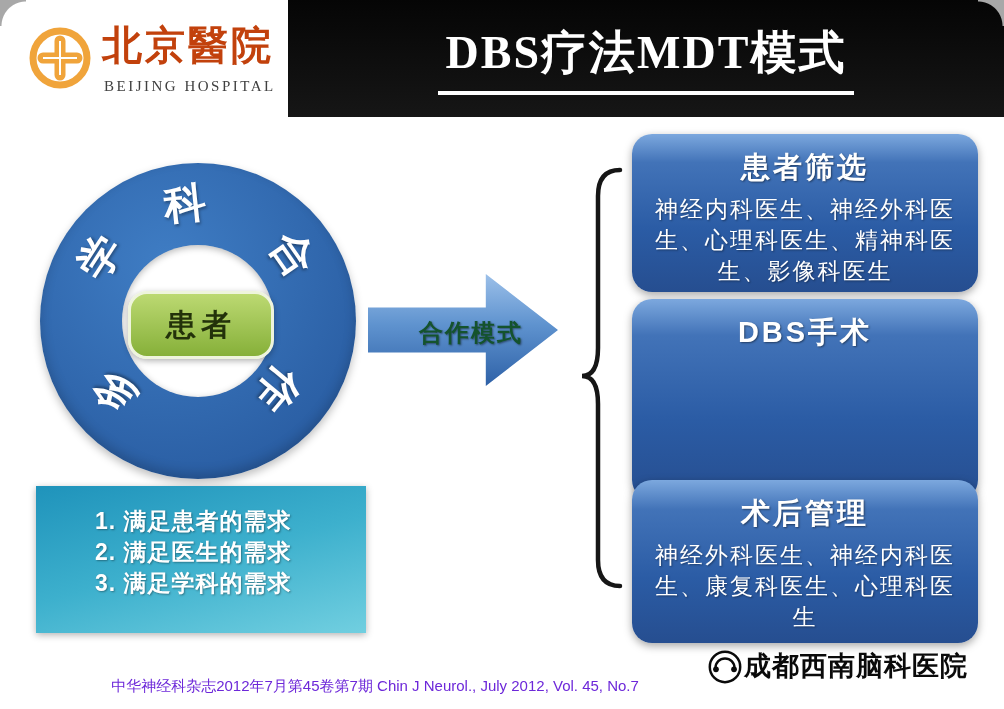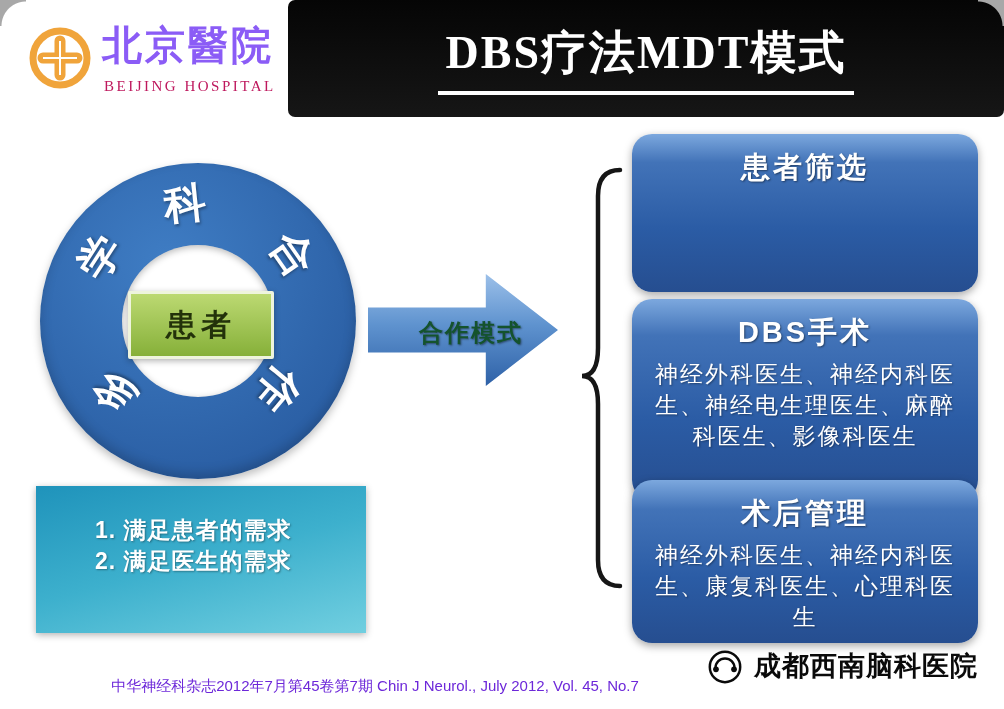--- a/index.html
+++ b/index.html
@@ -9,49 +9,49 @@
   }
   
   .corner-tl { position:absolute; left:0; top:0; width:26px; height:26px;
     background:radial-gradient(circle at 26px 26px, transparent 24px, #a8a8a8 25px); z-index:9; }
   .corner-tr { position:absolute; right:0; top:0; width:26px; height:26px;
     background:radial-gradient(circle at 0 26px, transparent 24px, #a8a8a8 25px); z-index:9; }
 
   
   .header-dark { position:absolute; left:288px; top:0; width:716px; height:117px;
     background:linear-gradient(180deg,#050505,#161616);
-    display:flex; align-items:center; justify-content:center;border-radius:7px; }
+    display:flex; align-items:center; justify-content:center; }
   .slide-title { color:#fff; font-family:"Liberation Serif","DejaVu Serif",serif;
     font-weight:bold; font-size:46px; letter-spacing:2px;
     border-bottom:4px solid #fff; padding:0 8px 7px; }
   .logo { position:absolute; left:24px; top:16px; width:264px; height:96px; background:#fff; }
   .logo-icon { position:absolute; left:4px; top:10px; width:64px; height:64px; }
   .logo-cn { position:absolute; left:78px; top:2px; white-space:nowrap;
     font-family:"Liberation Serif","DejaVu Serif",serif; font-weight:bold;
-    font-size:40px; color:#8b5cf6; letter-spacing:3px; }
+    font-size:40px; color:#c2410c; letter-spacing:3px; }
   .logo-en { position:absolute; left:80px; top:62px; font-family:"Liberation Serif","DejaVu Serif",serif;
-    font-size:15px; color:#be185d; letter-spacing:2.5px;text-align:center; }
+    font-size:15px; color:#404040; letter-spacing:2.5px;text-align:center; }
 
   
   .donut { position:absolute; left:40px; top:163px; width:316px; height:316px; border-radius:50%;
     background:radial-gradient(circle at 40% 32%, #3f7dc4, #24559a);
     box-shadow:0 4px 9px rgba(0,0,0,.25), inset 0 -5px 12px rgba(0,0,0,.18); }
   .donut-hole { position:absolute; left:50%; top:50%; width:152px; height:152px;
     transform:translate(-50%,-50%); border-radius:50%; background:#fff;
     box-shadow:inset 0 2px 7px rgba(0,0,0,.28); }
   .ring-char { position:absolute; color:#fff; font-size:42px; font-weight:bold;
     text-shadow:1px 2px 3px rgba(0,0,0,.35); }
   .rc0 { left:74px;  top:227px; transform:translate(-50%,-50%) rotate(-125deg); }
   .rc1 { left:60px;  top:94px;  transform:translate(-50%,-50%) rotate(-57deg); }
   .rc2 { left:145px; top:41px;  transform:translate(-50%,-50%) rotate(-6deg); }
   .rc3 { left:253px; top:91px;  transform:translate(-50%,-50%) rotate(55deg); }
   .rc4 { left:238px; top:226px; transform:translate(-50%,-50%) rotate(130deg); }
 
   .center-box { position:absolute; left:128px; top:291px; width:140px; height:62px;
-    border-radius:2px; background:linear-gradient(180deg,#bcd972,#86b039);
+    border-radius:19px; background:linear-gradient(180deg,#bcd972,#86b039);
     border:3px solid #eef4dd; box-shadow:0 2px 6px rgba(0,0,0,.3);
     display:flex; align-items:center; justify-content:center;
     font-size:30px; font-weight:bold; color:#23320a; letter-spacing:5px; }
 
   
   .arrow { position:absolute; left:368px; top:274px; width:190px; height:112px;
     background:linear-gradient(180deg,#9cc0e9 0%,#5f93cf 45%,#2e61a7 100%);
     -webkit-clip-path:polygon(0 30%,62% 30%,62% 0,100% 50%,62% 100%,62% 70%,0 70%);
     clip-path:polygon(0 30%,62% 30%,62% 0,100% 50%,62% 100%,62% 70%,0 70%); }
   .arrow-label { position:absolute; left:398px; top:317px; width:146px; text-align:center;
@@ -70,28 +70,28 @@
   .box3 { top:464px; height:163px;margin-top:16px; }
   .mdt-title { font-size:29px; font-weight:bold; margin:4px 0 6px; letter-spacing:3px;
     text-shadow:1px 1px 2px rgba(0,0,0,.45);text-align:center; }
   .mdt-body { font-size:23px; line-height:1.35; letter-spacing:2px;
     text-shadow:1px 1px 2px rgba(0,0,0,.4); }
 
   
   .needs-box { position:absolute; left:36px; top:486px; width:330px; height:147px;
     background:linear-gradient(165deg,#1f93bb 0%,#3db0cd 50%,#71cfe0 100%);
     box-shadow:0 2px 7px rgba(0,0,0,.3); box-sizing:border-box;
-    padding:29px 0 0 59px; color:#fff; font-weight:bold; }
+    padding:20px 0 0 59px; color:#fff; font-weight:bold; }
   .needs-item { font-size:23px; line-height:31px; letter-spacing:1px;
     text-shadow:1px 1px 2px rgba(0,0,0,.35); }
 
   
   .citation { position:absolute; left:55px; top:677px; width:640px; text-align:center;
     font-size:15px; color:#6d28d9; }
-  .watermark { position:absolute; left:706px; top:647px; display:flex; align-items:center; gap:10px; }
+  .watermark { position:absolute; left:706px; top:647px; display:flex; align-items:center; gap:0; }
   .watermark-logo { width:38px; height:38px; }
   .watermark-text { font-size:27px; font-weight:bold; color:#0a0a0a; letter-spacing:1px; white-space:nowrap; }
 </style>
 </head>
 <body>
 
 <div class="slide">
 
   <div class="logo">
     <span class="logo-icon">
@@ -121,33 +121,34 @@
 
   <div class="arrow"></div>
   <div class="arrow-label">合作模式</div>
 
   <svg class="brace" viewBox="0 0 48 424">
     <path d="M 42 4 Q 20 4 20 30 L 20 182 Q 20 210 4 210 Q 20 210 20 238 L 20 394 Q 20 420 42 420" fill="none" stroke="#161616" stroke-width="4.5" stroke-linecap="round"></path>
   </svg>
 
   <div class="mdt-box box1">
     <div class="mdt-title">患者筛选</div>
+    <div class="mdt-body">神经内科医生、神经外科医生、心理科医生、精神科医生、影像科医生</div>
   </div>
   <div class="mdt-box box2">
     <div class="mdt-title">DBS手术</div>
-    <div class="mdt-body">神经外科医生、神经内科医生、神经电生理医生、麻醉科医生、影像科医生</div>
   </div>
   <div class="mdt-box box3">
     <div class="mdt-title">术后管理</div>
     <div class="mdt-body">神经外科医生、神经内科医生、康复科医生、心理科医生</div>
   </div>
 
   <div class="needs-box">
     <div class="needs-item">1. 满足患者的需求</div>
     <div class="needs-item">2. 满足医生的需求</div>
+    <div class="needs-item">3. 满足学科的需求</div>
   </div>
 
   <div class="citation">中华神经科杂志2012年7月第45卷第7期 Chin J Neurol., July 2012, Vol. 45, No.7</div>
 
   <div class="watermark">
     <span class="watermark-logo">
       <svg viewBox="0 0 40 40" width="38" height="38">
         <circle cx="20" cy="21" r="16" fill="none" stroke="#0a0a0a" stroke-width="2.6"></circle>
         <path d="M10 22 a10 10 0 0 1 20 0" fill="none" stroke="#0a0a0a" stroke-width="2.6"></path>
         <circle cx="10.5" cy="23.5" r="3" fill="#0a0a0a"></circle>

